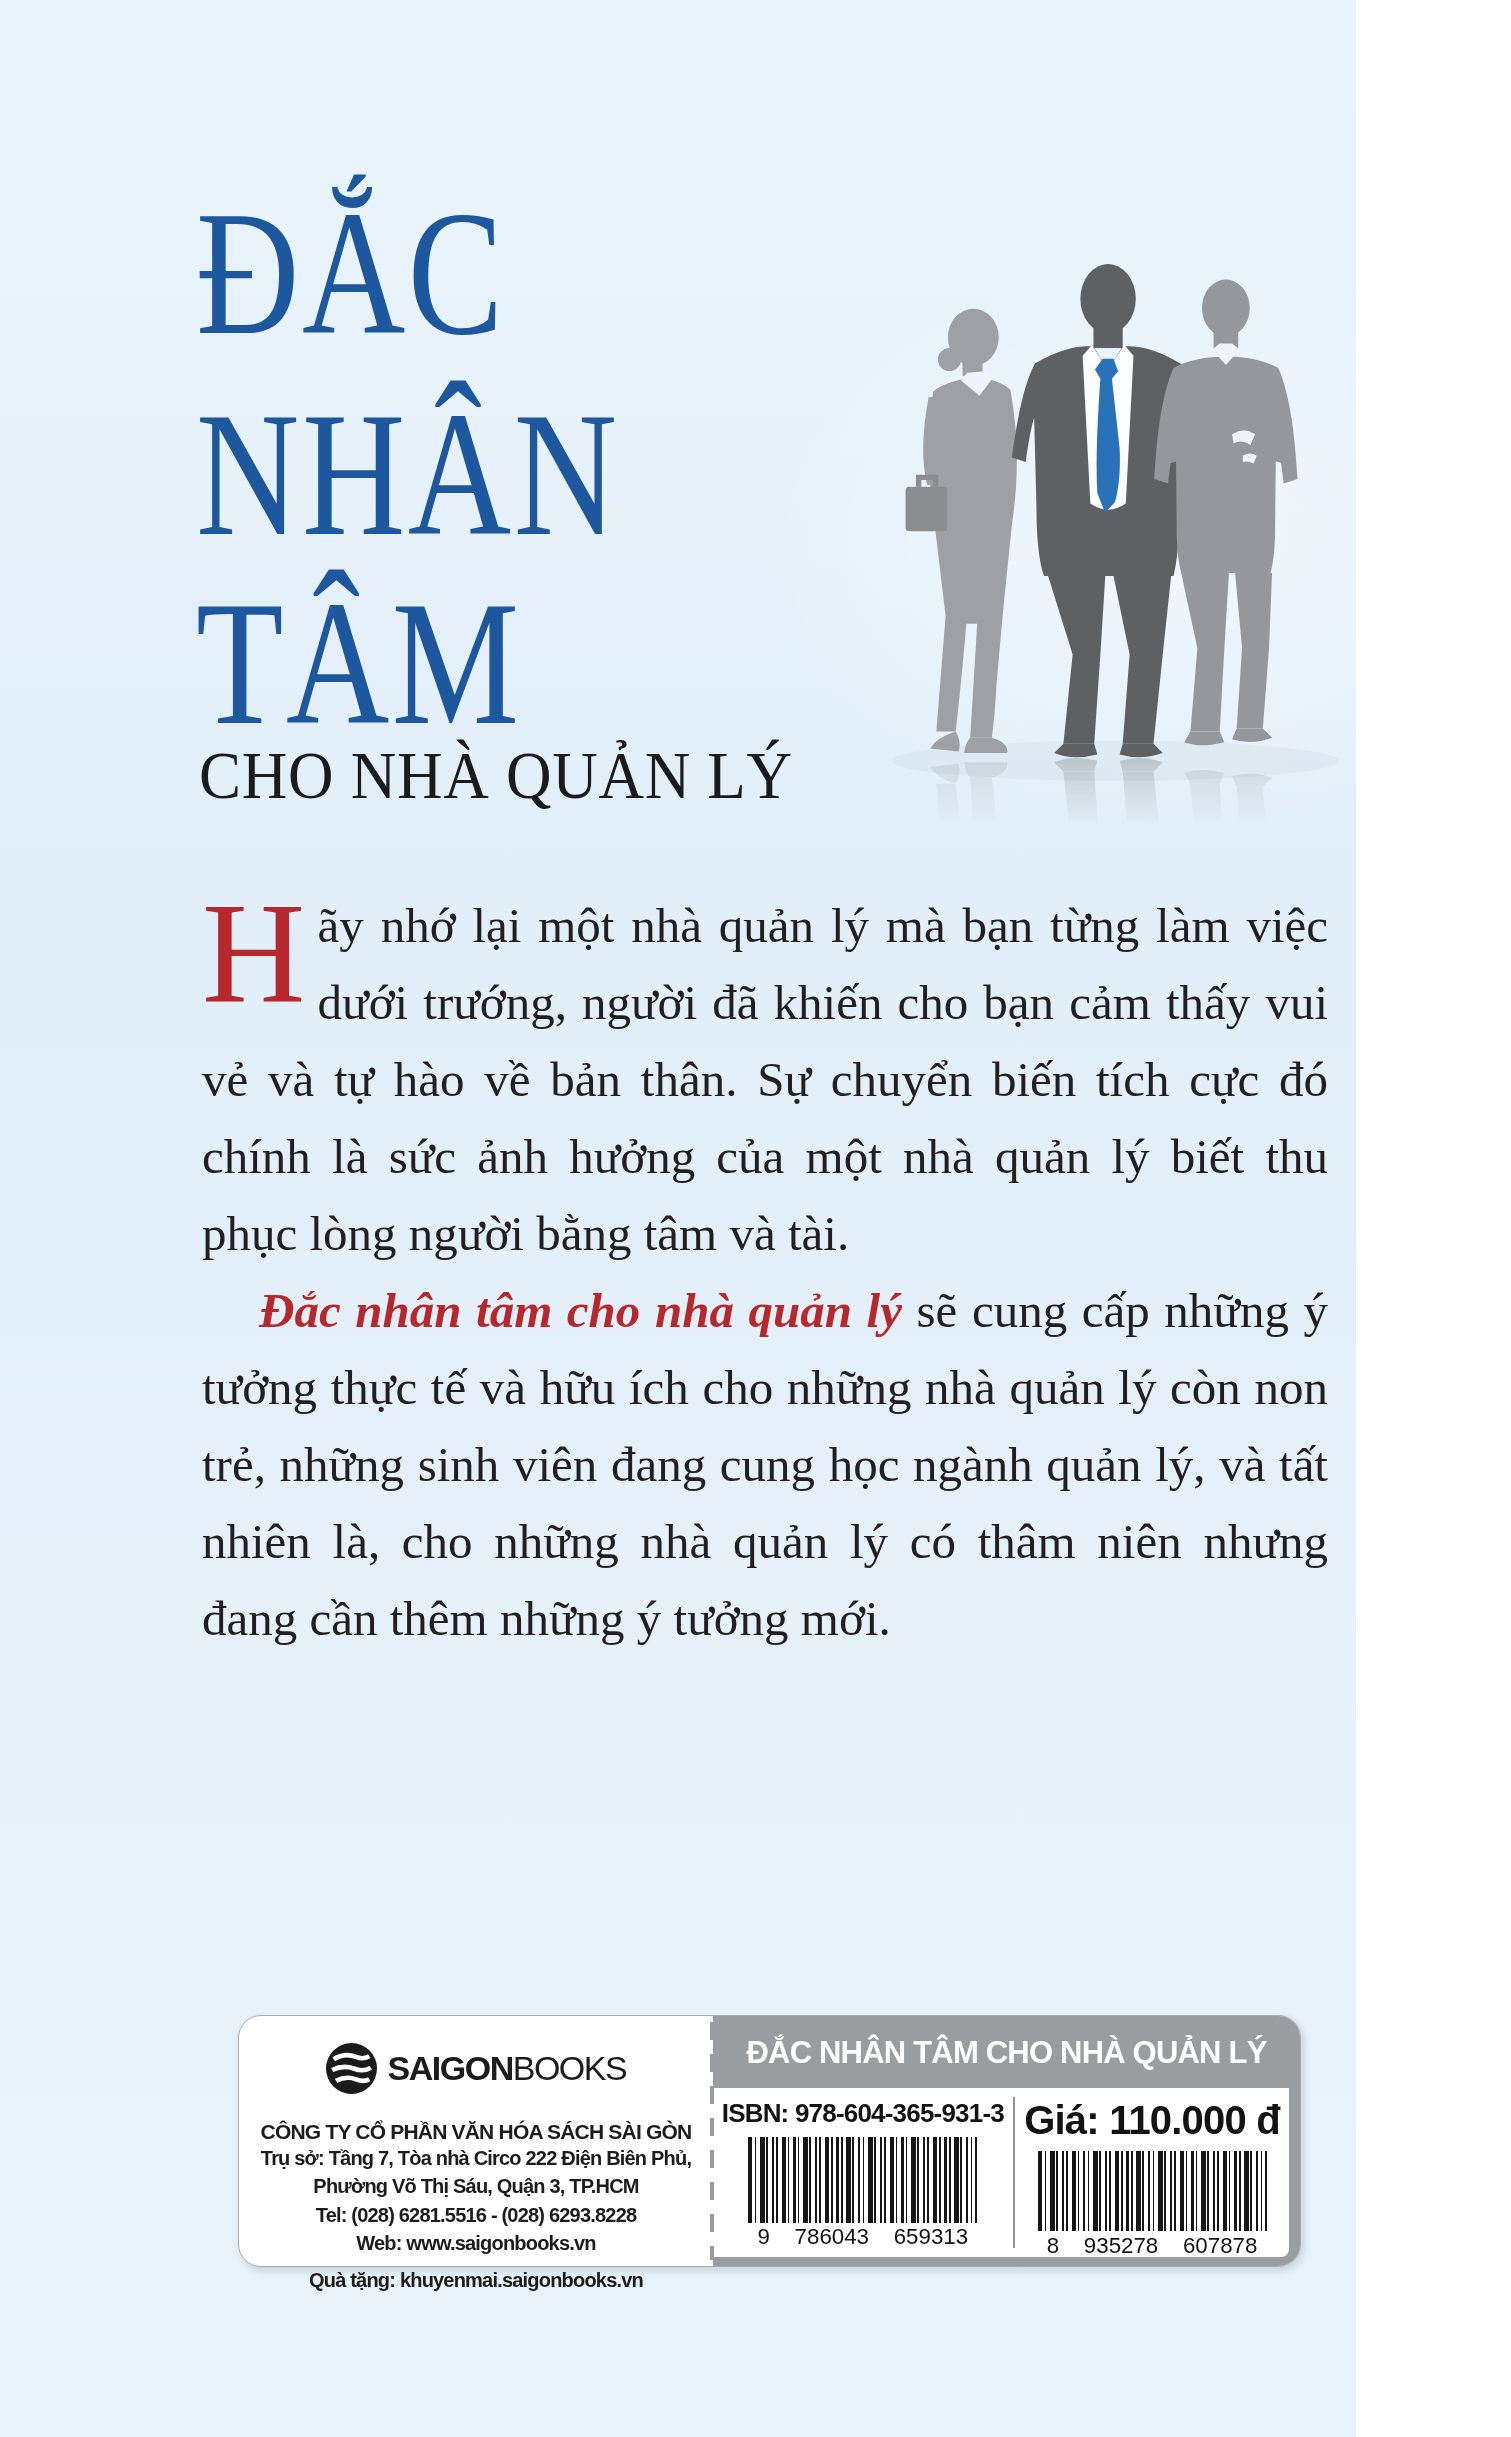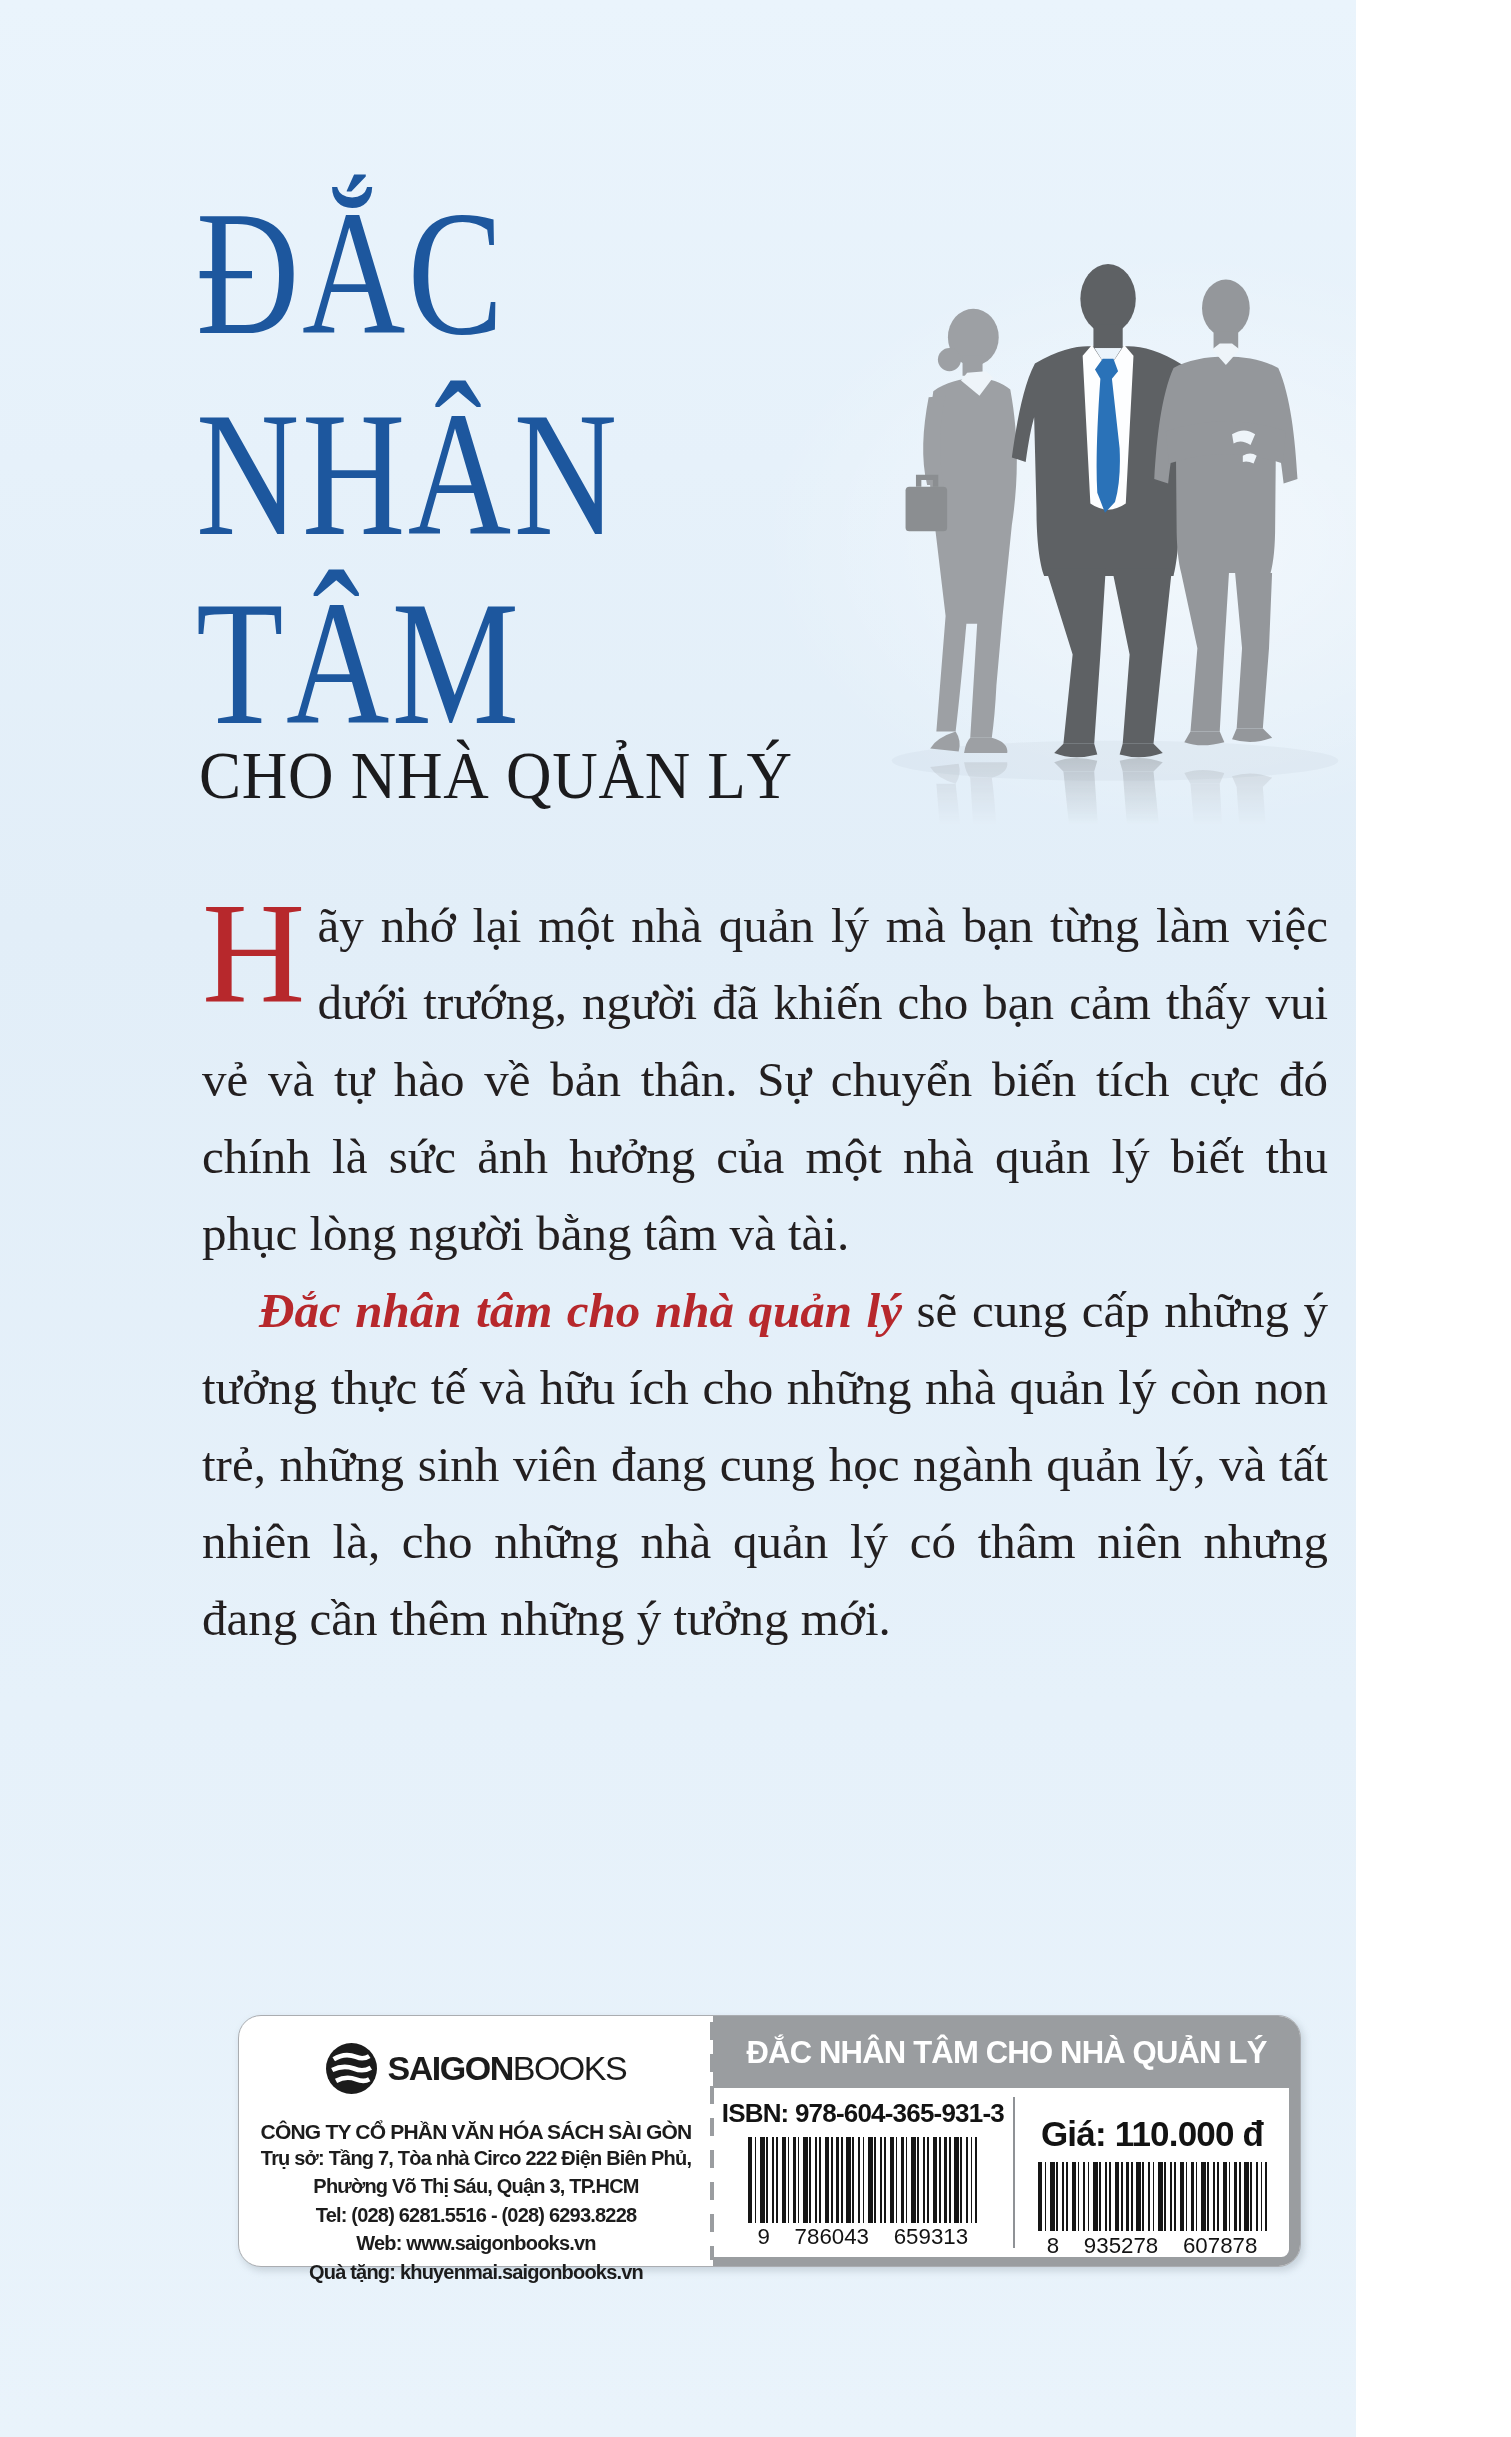--- a/index.html
+++ b/index.html
@@ -47,21 +47,21 @@
   }
   .label-left{
     position:absolute; left:0; top:8px; width:474px; height:100%;
     display:flex; flex-direction:column; align-items:center; text-align:center; color:#1c1c1c;
   }
   .logo-row{margin-top:18.5px; display:flex; align-items:center; gap:10.8px; height:54px;}
   .logo-text{font:400 34px/1 "Liberation Sans", sans-serif; letter-spacing:-1.5px; white-space:nowrap;}
   .logo-text b{font-weight:700;}
   .company{margin-top:25px; font:700 21px/25px "Liberation Sans", sans-serif; letter-spacing:-0.8px; white-space:nowrap;}
   .pub-line{font:600 20px/28.5px "Liberation Sans", sans-serif; letter-spacing:-0.8px; white-space:nowrap;}
-  .pub-line.bold{font-weight:700;}
+  .pub-line.bold{font-weight:700;margin-top:8px;}
   .dash-sep{
     position:absolute; left:471px; top:6.2px; bottom:6.2px; width:3.9px;
     background:repeating-linear-gradient(180deg,#9a9da0 0 18.5px, transparent 18.5px 32px);
   }
   .label-gray{
     position:absolute; left:474px; top:0; right:0; bottom:0;
     background:#9a9da0; border-radius:0 21.6px 21.6px 0;
   }
   .bar-title{
     height:72px; display:flex; align-items:center; justify-content:center;
@@ -69,21 +69,21 @@
   }
   .panel{
     position:absolute; left:0; top:72px; right:10.8px; bottom:9.2px;
     background:#fff; display:flex; border-radius:0 0 7.7px 0;
   }
   .bc-col{display:flex; flex-direction:column; align-items:center; padding-top:12.3px;}
   .bc-col.isbn{flex:0 0 52%;}
   .bc-col.price{flex:1;}
   .panel .divider{width:2.3px; background:#8f9296; margin:9.2px 0;}
   .bc-label{font:700 26px/1 "Liberation Sans", sans-serif; color:#131313; letter-spacing:-0.8px; white-space:nowrap;}
-  .bc-label.big{font-size:35px;margin-top:16px;}
+  .bc-label.big{font-size:40px;}
   .barcode{
     width:225px; height:86px; margin-top:10.8px;
     border-left:2.3px solid #161616; border-right:2.3px solid #161616;
     background:repeating-linear-gradient(90deg,
       #161616 0 2.3px,#fff 2.3px 4.6px,#161616 4.6px 6.2px,#fff 6.2px 10px,
       #161616 10px 14.6px,#fff 14.6px 16px,#161616 16px 17.7px,#fff 17.7px 21.6px);
   }
   .bc-digits{margin-top:3.1px; font:400 22.3px/1 "Liberation Sans", sans-serif; color:#131313; word-spacing:18.5px; white-space:nowrap;}
 </style>
 </head>

